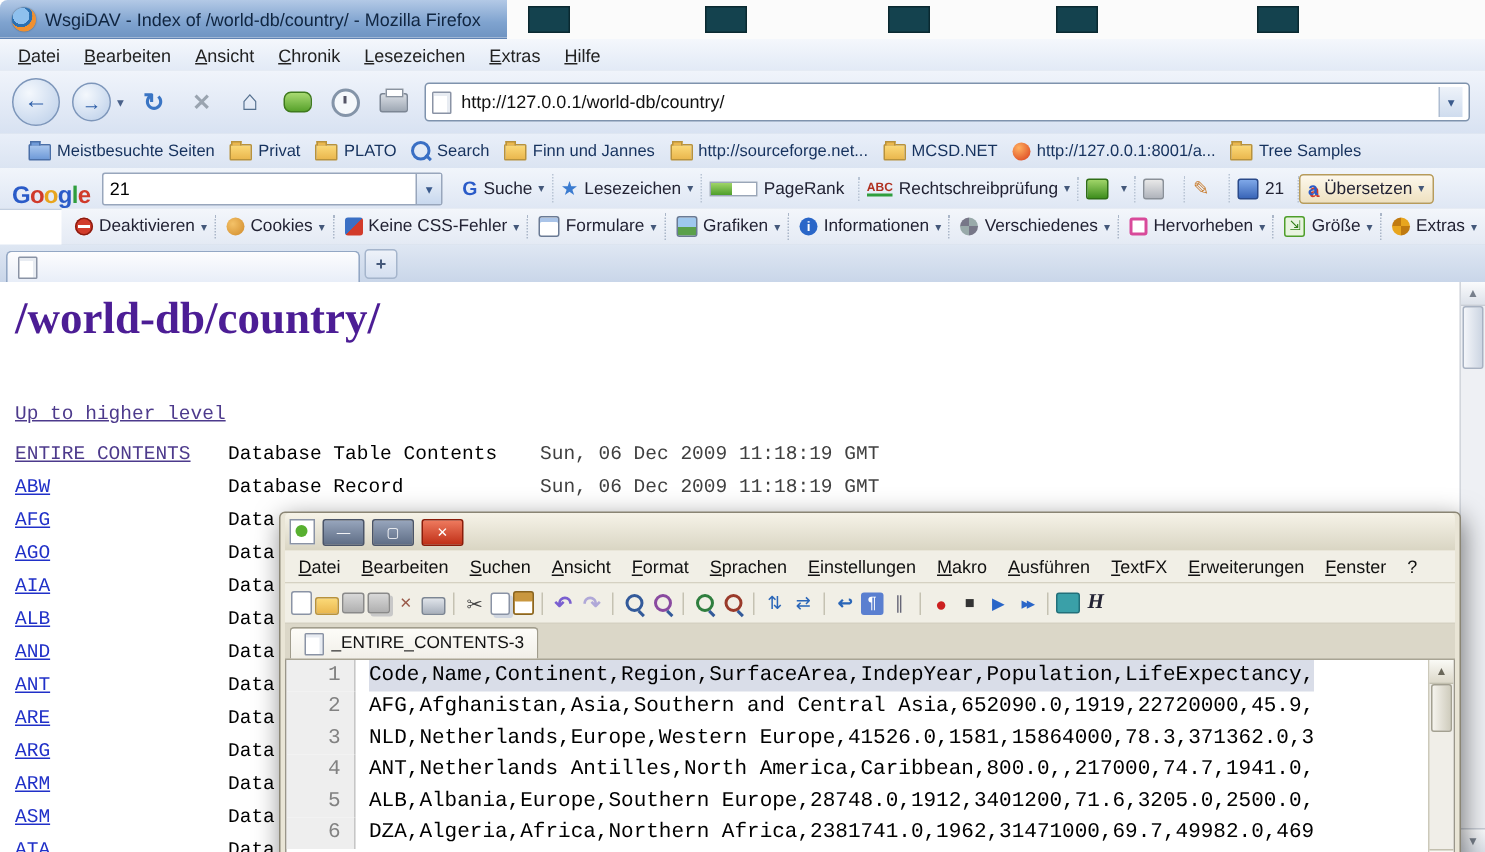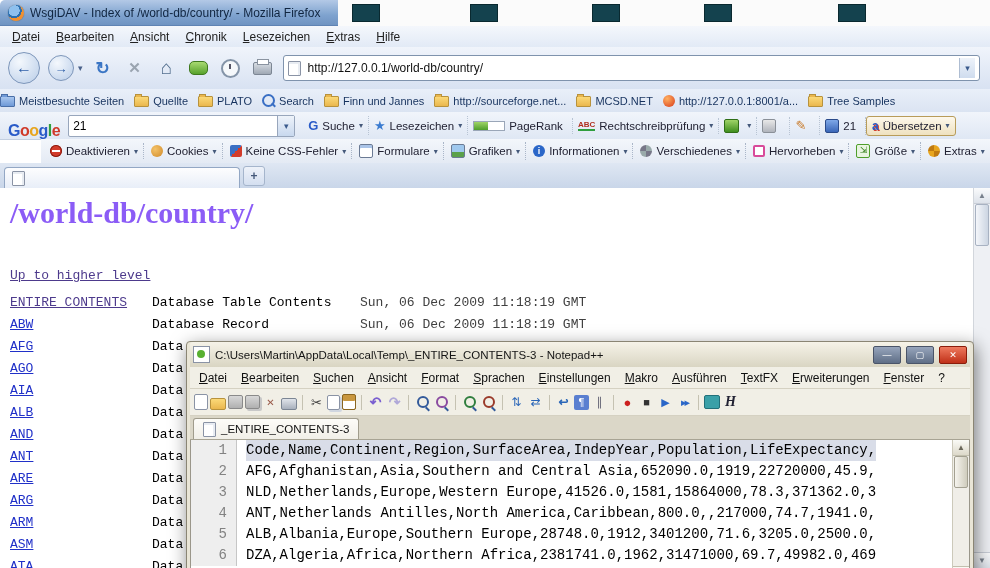--- a/index.html
+++ b/index.html
@@ -32,21 +32,21 @@
   .feed-pill{width:17px;height:12px;border-radius:5px;background:linear-gradient(#a8da72,#58a22c);border:1px solid #3f7a1e;}
   .clock-face{width:15px;height:15px;border-radius:50%;border:2px solid #8494a8;background:#f5f8fb;position:relative;}
   .clock-face::after{content:"";position:absolute;left:6px;top:3px;width:2px;height:5px;background:#556;}
   .printer{width:17px;height:11px;background:linear-gradient(#d8dde4,#9fa8b4);border:1px solid #7c8694;border-radius:2px;position:relative;}
   .printer::before{content:"";position:absolute;left:3px;top:-4px;width:10px;height:4px;background:#fff;border:1px solid #8a93a0;}
   #urlbar{flex:1;height:24px;background:#fff;border:1px solid #7f93ad;border-radius:3px;display:flex;align-items:center;gap:5px;padding:0 4px;margin-right:2px;}
   #urlbar input{border:none;outline:none;flex:1;font-size:12px;font-family:"Liberation Sans",sans-serif;color:#111;background:transparent;}
   .pg{width:11px;height:13px;background:#fff;border:1px solid #8a93a5;border-radius:1px;box-shadow:inset -2px 2px 0 #e8ecf2;flex:none;}
   .url-drop{width:15px;height:20px;display:flex;align-items:center;justify-content:center;background:linear-gradient(#eef3fa,#cfdcee);border-left:1px solid #aebdd2;color:#3a5a8c;font-size:9px;}
 
-  #ff-bookmarks{top:89px;height:23px;background:linear-gradient(#e9eff9,#dbe4f2);border-bottom:1px solid #c0cde0;gap:10px;padding:0 0;font-size:11px;}
+  #ff-bookmarks{top:89px;height:23px;background:linear-gradient(#e9eff9,#dbe4f2);border-bottom:1px solid #c0cde0;gap:10px;padding:0 19px;font-size:11px;}
   .bm-item{display:inline-flex;align-items:center;gap:4px;color:#16325e;cursor:default;}
   .bm-icon{display:inline-block;}
   .ic-folder,.ic-smart-folder{width:13px;height:9px;background:linear-gradient(#fbd978,#eab74e);border:1px solid #b8923c;border-radius:1px;position:relative;margin-top:2px;}
   .ic-folder::before,.ic-smart-folder::before{content:"";position:absolute;left:0;top:-3px;width:5px;height:2px;background:#eab74e;border:1px solid #b8923c;border-bottom:none;}
   .ic-smart-folder{background:linear-gradient(#a8c6ee,#6f9ad8);border-color:#4a6fa8;}
   .ic-smart-folder::before{background:#6f9ad8;border-color:#4a6fa8;}
   .ic-search{width:9px;height:9px;border:2px solid #3a6fc4;border-radius:50%;position:relative;}
   .ic-search::after{content:"";position:absolute;left:7px;top:8px;width:5px;height:2px;background:#3a6fc4;transform:rotate(45deg);}
   .ic-firefox-dot{width:12px;height:12px;border-radius:50%;background:radial-gradient(circle at 35% 30%,#ffb060,#d83a1a);}
 
@@ -91,21 +91,21 @@
   .wd-icon.ic-source::before{content:"<>";}
 
   #ff-tabbar{top:163px;height:25px;background:linear-gradient(#dfe7f3,#c9d6e9);border-bottom:1px solid #9fb0c8;align-items:flex-end;padding:0 4px;gap:3px;}
   .tab-active{display:inline-flex;align-items:center;gap:5px;height:21px;width:236px;padding:0 7px;box-sizing:border-box;
               background:linear-gradient(#fdfdfe,#e8eef8);border:1px solid #93a7c4;border-bottom:none;border-radius:4px 4px 0 0;font-size:11.5px;color:#1a2a40;overflow:hidden;}
   .tab-new{display:inline-flex;align-items:center;justify-content:center;width:20px;height:18px;margin-bottom:2px;
            background:linear-gradient(#eef2f9,#d4dff0);border:1px solid #a5b5cc;border-radius:3px;color:#44587a;font-weight:bold;font-size:12px;}
 
   
   #ff-content{position:absolute;top:188px;left:0;right:0;bottom:0;background:#fff;overflow:hidden;}
-  #page-heading{position:absolute;left:10px;top:8px;margin:0;font-family:"Liberation Serif",serif;font-size:30px;font-weight:bold;color:#8b5cf6;}
+  #page-heading{position:absolute;left:10px;top:8px;margin:0;font-family:"Liberation Serif",serif;font-size:30px;font-weight:bold;color:#4c1d95;}
   .mono{font-family:"Liberation Mono","DejaVu Sans Mono",monospace;font-size:13px;}
   #up-link{position:absolute;left:10px;top:80px;color:#4d3a8c;text-decoration:underline;cursor:pointer;}
   #dir-list{position:absolute;left:10px;top:104px;right:20px;line-height:22px;}
   .dir-row{height:22px;white-space:pre;}
   .dir-name{display:inline-block;width:142px;text-decoration:underline;cursor:pointer;}
   .dir-name.ic-visited{color:#4d3a8c;}
   .dir-name.ic-fresh{color:#2030c8;}
   .dir-type{display:inline-block;width:208px;color:#000;}
   .dir-date{color:#404040;text-align:center;}
   #ff-scroll{position:absolute;top:0;right:0;width:16px;bottom:0;background:#eef0f4;border-left:1px solid #d2d6dc;}
@@ -234,21 +234,21 @@
 
   <div id="ff-bookmarks" class="bar">
 
       <span class="bm-item">
         <span class="bm-icon ic-smart-folder"></span>
         <span>Meistbesuchte Seiten</span>
       </span>
 
       <span class="bm-item">
         <span class="bm-icon ic-folder"></span>
-        <span>Quellte</span>
+        <span>Privat</span>
       </span>
 
       <span class="bm-item">
         <span class="bm-icon ic-folder"></span>
         <span>PLATO</span>
       </span>
 
       <span class="bm-item">
         <span class="bm-icon ic-search"></span>
         <span>Search</span>
@@ -454,21 +454,20 @@
     <div id="ff-scroll">
       <div class="sc-arrow">▲</div>
       <div id="ff-thumb"></div>
       <div class="sc-arrow down">▼</div>
     </div>
   </div>
 
   <div id="npp-window">
     <div id="np-titlebar">
       <span class="np-appicon"></span>
-      <span id="np-title">C:\Users\Martin\AppData\Local\Temp\_ENTIRE_CONTENTS-3 - Notepad++</span>
       <span class="np-winbtn">—</span>
       <span class="np-winbtn">▢</span>
       <span class="np-winbtn close">✕</span>
     </div>
     <div id="np-menubar">
 
         <span class="np-menu-item">Datei</span>
 
         <span class="np-menu-item">Bearbeiten</span>
 

